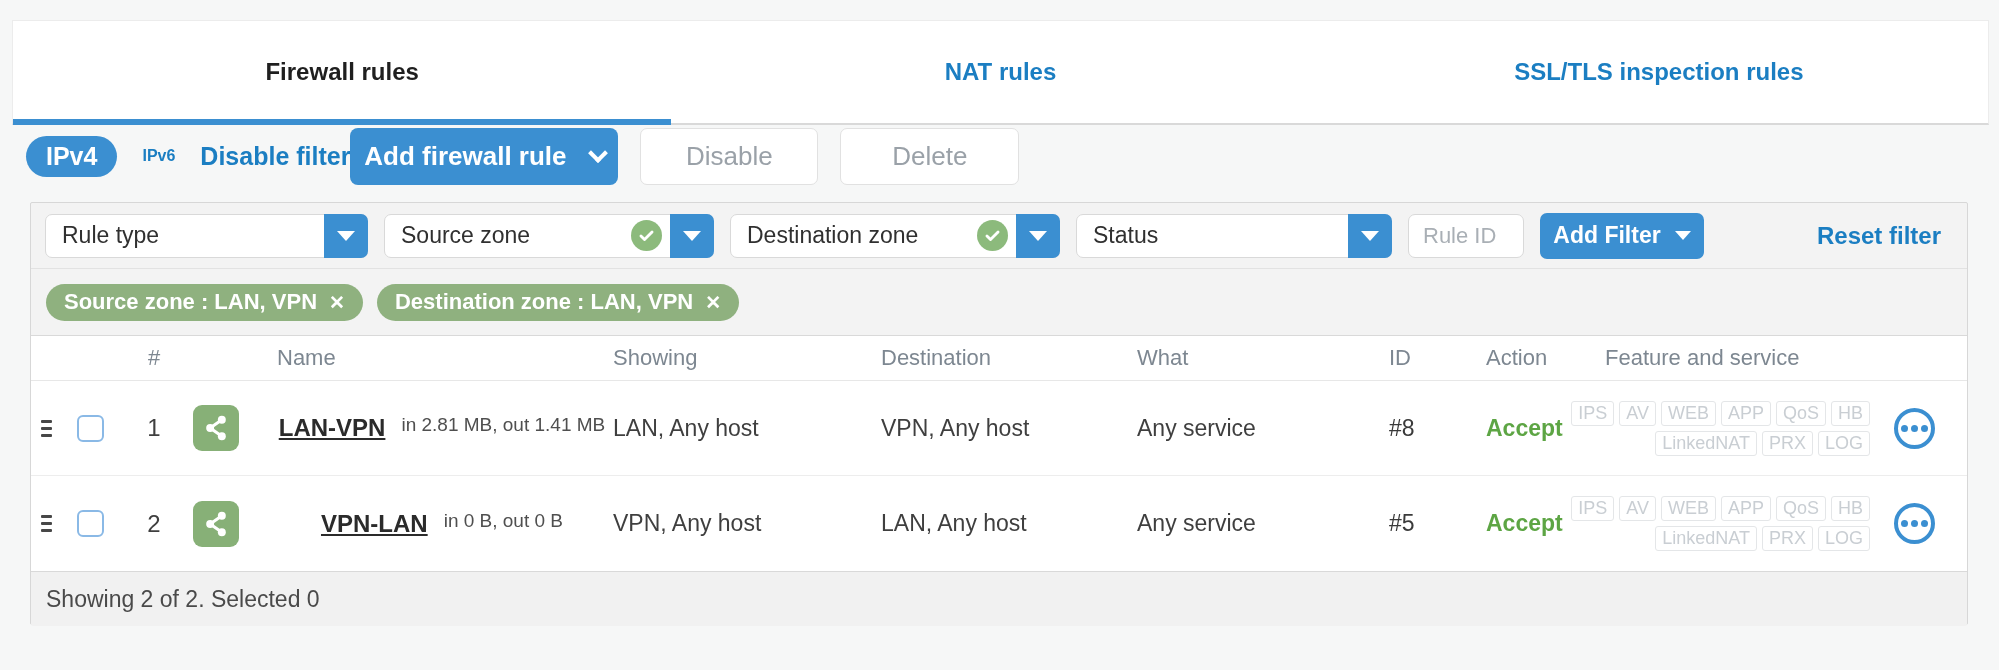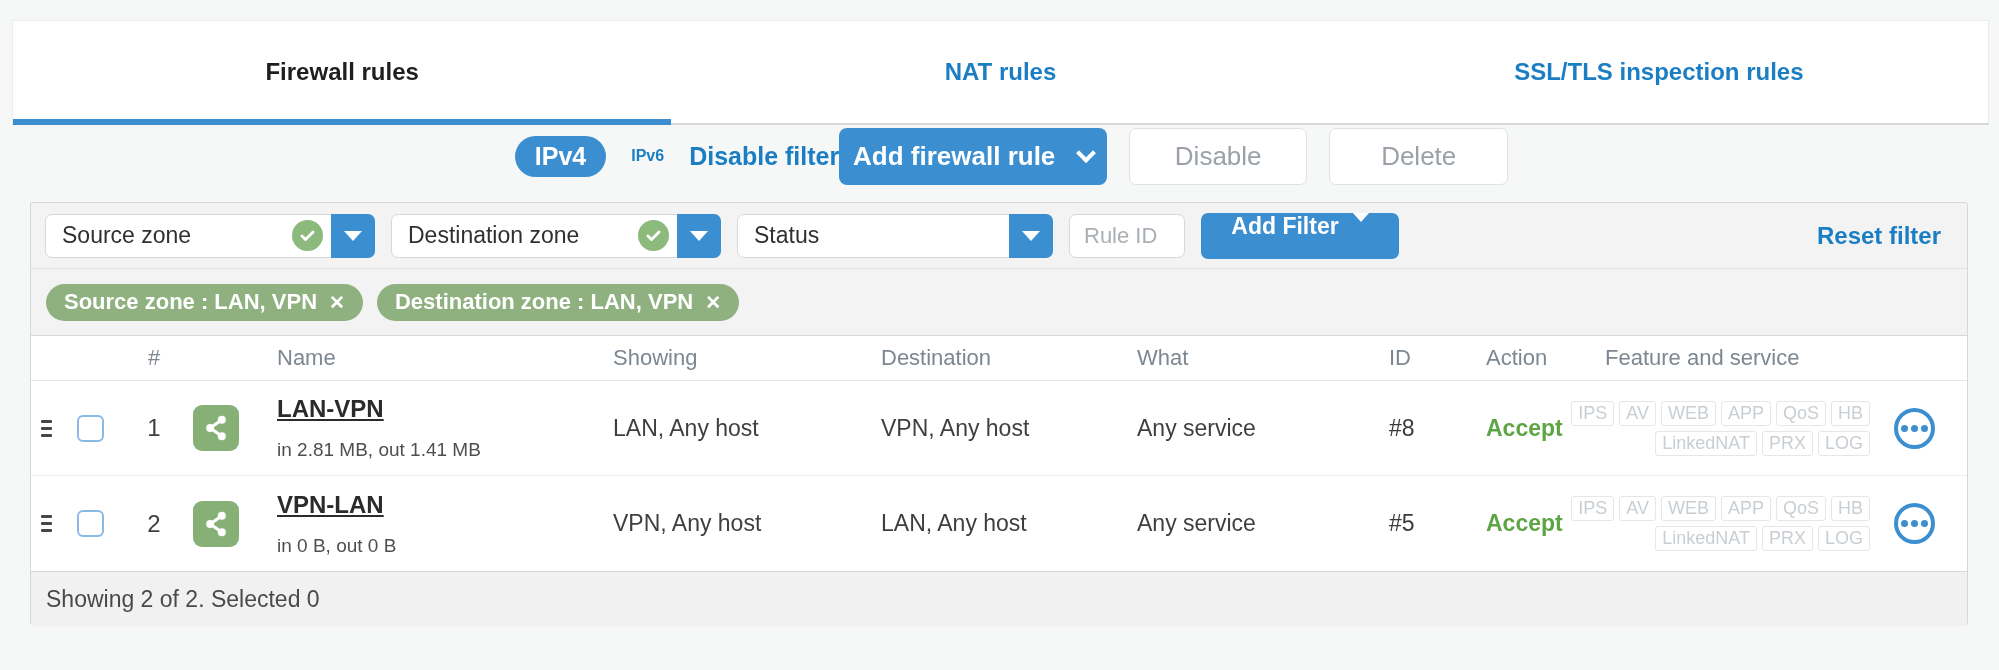--- a/index.html
+++ b/index.html
@@ -8,22 +8,22 @@
 
   
   .tabbar { position:absolute; left:12px; top:20px; width:1977px; height:105px;
             background:#ffffff; border:1px solid #ececec; border-bottom:2px solid #d9d9d9; display:flex; }
   .tab { flex:1; display:flex; align-items:center; justify-content:center;
          font-size:24px; font-weight:700; color:#1b7ec2; cursor:pointer; position:relative; }
   .tab.active { color:#1f1f1f; }
   .tab.active::after { content:""; position:absolute; left:0; right:0; bottom:-2px; height:6px; background:#3b8fd1; }
 
   
-  .toolbar { position:absolute; left:32px; top:126px; width:1959px; height:60px;
-             display:flex; align-items:center; justify-content:center; }
+  .toolbar { position:absolute; left:26px; top:126px; width:1959px; height:60px;
+             display:flex; align-items:center; justify-content:flex-start; }
   .tb-left { display:flex; align-items:center; gap:25px; }
   .ip-pill { height:41px; padding:0 20px; border-radius:21px; background:#3b8fd1; color:#fff;
              font-size:25px; font-weight:700; display:flex; align-items:center; cursor:pointer; }
   .ip-link { font-size:16px; font-weight:700; color:#1b7ec2; cursor:pointer; }
   .disable-filter { font-size:25px; font-weight:700; color:#1b7ec2; cursor:pointer; }
   .tb-right { display:flex; align-items:center; gap:22px; }
   .btn-primary { width:268px; height:57px; background:#3b8fd1; border:none; border-radius:8px;
                  color:#fff; font-size:26px; font-weight:600; font-family:inherit;
                  display:flex; align-items:center; justify-content:center; gap:24px; cursor:pointer; }
   .btn-ghost { width:178px; height:57px; background:#fff; border:1px solid #e1e1e1; border-radius:7px;
@@ -44,23 +44,23 @@
   .dd .dd-label { flex:1; padding-left:16px; font-size:23px; color:#303030; white-space:nowrap; }
   .dd .dd-check { width:31px; height:31px; border-radius:50%; background:#8cba7c; margin-right:8px;
                   display:flex; align-items:center; justify-content:center; flex:0 0 auto; }
   .dd .dd-chev { width:44px; align-self:stretch; margin:-1px -1px -1px 0; background:#3b8fd1;
                  border-radius:0 7px 7px 0; display:flex; align-items:center; justify-content:center; flex:0 0 auto; }
   .tri-down { width:0; height:0; border-left:9px solid transparent; border-right:9px solid transparent;
               border-top:10px solid #fff; }
   .ruleid-input { width:116px; height:44px; border:1px solid #d9d9d9; border-radius:7px;
                   font-family:inherit; font-size:22px; padding:0 14px; color:#0369a1; background:#fff; }
   .ruleid-input::placeholder { color:#a9afb5; }
-  .btn-addfilter { width:198px; height:46px; background:#3b8fd1; border:none; border-radius:7px;
+  .btn-addfilter { width:164px; height:46px; background:#3b8fd1; border:none; border-radius:7px;
                    color:#fff; font-size:23px; font-weight:600; font-family:inherit;
-                   display:flex; justify-content:center; gap:14px; cursor:pointer; }
+                   display:flex; align-items:center; justify-content:center; gap:14px; cursor:pointer; }
   .tri-sm { width:0; height:0; border-left:8px solid transparent; border-right:8px solid transparent;
             border-top:9px solid #fff; }
   .reset-filter { margin-left:auto; margin-right:12px; font-size:24px; font-weight:700; color:#1b7ec2; cursor:pointer; }
 
   
   .chips-strip { height:67px; display:flex; align-items:center; padding:0 15px; gap:14px;
                  border-bottom:1px solid #d9d9d9; }
   .chip { height:37px; padding:0 18px; border-radius:19px; background:#8fb17f; color:#fff;
           font-size:22px; font-weight:600; display:flex; align-items:center; gap:12px; cursor:pointer; }
   .chip .x { font-size:19px; font-weight:700; }
@@ -79,21 +79,21 @@
   .rrow.first { border-bottom:1px solid #ededed; }
   .cell-handle { display:flex; justify-content:center; }
   .drag-handle { display:flex; flex-direction:column; gap:4px; cursor:grab; padding:4px; }
   .drag-handle i { display:block; width:11px; height:3px; background:#474747; border-radius:1px; }
   .cell-check { display:flex; justify-content:center; }
   .checkbox { width:27px; height:27px; background:#fff; border:2px solid #8ab9e6; border-radius:6px; cursor:pointer; }
   .cell-num { text-align:center; font-size:24px; }
   .cell-icon { padding-left:4px; }
   .rule-icon { width:46px; height:46px; border-radius:9px; background:#87b077;
                display:flex; align-items:center; justify-content:center; }
-  .cell-name { display:flex; flex-direction:column; justify-content:center; gap:16px; }
+  .cell-name { display:flex; flex-direction:row; justify-content:center; gap:16px; }
   .rule-name { font-size:24px; font-weight:700; color:#2b2b2b; text-decoration:underline; cursor:pointer; width:max-content; }
   .rule-traffic { font-size:19px; color:#4f4f4f; }
   .cell-id { padding-left:8px; font-size:23px; color:#3a3a3a; }
   .cell-action { padding-left:30px; font-size:23px; font-weight:700; color:#5da544; }
   .cell-badges { display:flex; flex-direction:column; align-items:flex-end; gap:5px; padding-right:14px; }
   .badge-line { display:flex; gap:5px; }
   .badge { font-size:18px; color:#c9ced3; border:1px solid #e4e6e8; border-radius:3px; padding:1px 6px; background:#fff; }
   .cell-menu { display:flex; justify-content:center; padding-right:24px; }
   .more-btn { width:41px; height:41px; border-radius:50%; border:4px solid #3b8fd1; background:#fff;
               display:flex; align-items:center; justify-content:center; gap:3px; cursor:pointer; }
@@ -124,20 +124,26 @@
       <span class="chev-bold"></span>
     </button>
     <button class="btn-ghost">Disable</button>
     <button class="btn-ghost" style="width:179px">Delete</button>
   </div>
 </div>
 
 <div class="panel">
 
   <div class="filter-strip">
+    <div class="dd dd-1">
+      <span class="dd-label">Rule type</span>
+      <span class="dd-chev">
+          <span class="tri-down"></span>
+        </span>
+    </div>
     <div class="dd dd-2">
       <span class="dd-label">Source zone</span>
       <span class="dd-check">
         <svg width="19" height="19" viewBox="0 0 24 24">
             <path d="M5 12.5l4.5 4.5L19 7.5" stroke="#fff" stroke-width="3.6" fill="none" stroke-linecap="round" stroke-linejoin="round"></path>
           </svg>
       </span>
       <span class="dd-chev">
           <span class="tri-down"></span>
         </span>

